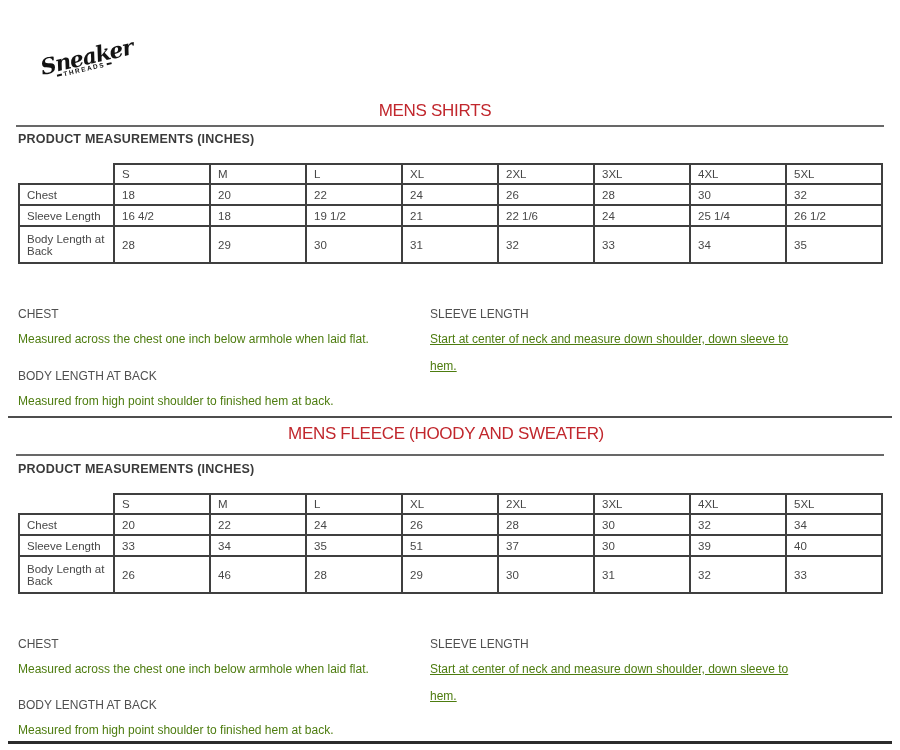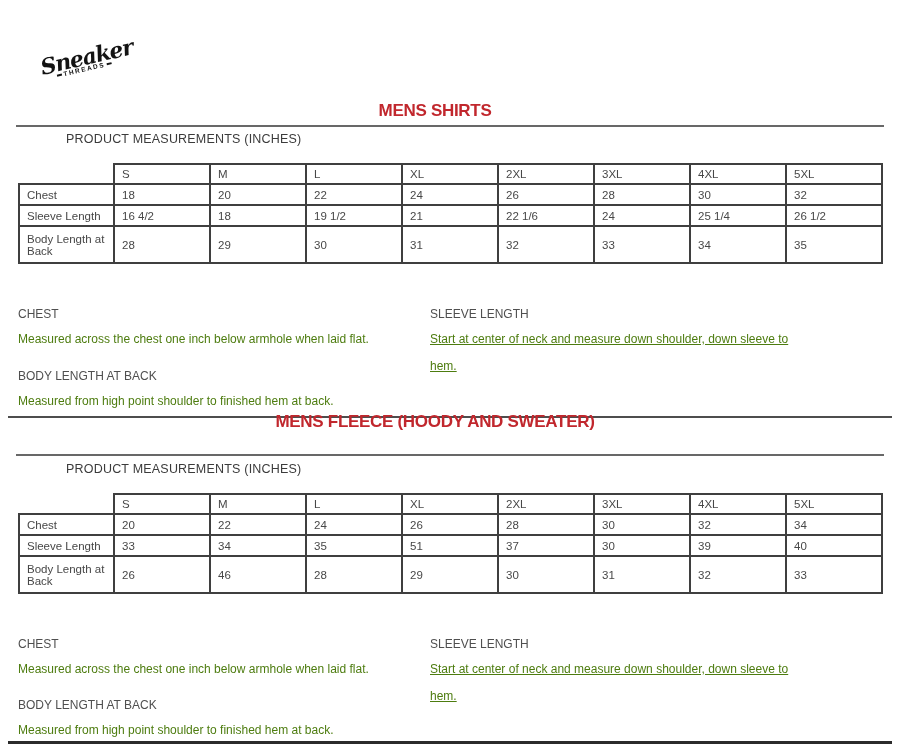--- a/index.html
+++ b/index.html
@@ -17,28 +17,28 @@
     font-size:22px; letter-spacing:-1px; line-height:22px;
   }
   .logo-sub-row { display:flex; align-items:center; margin-top:-3px; margin-left:14px; width:56px; }
   .logo-sub {
     font-size:6.5px; font-weight:bold; letter-spacing:1.6px; white-space:nowrap; padding:0 2px;
   }
   .logo-dash { flex:1; height:2px; background:#131313; }
 
   
   .section-title {
-    left:0; width:870px; text-align:center; font-weight:bold;
+    left:0; width:870px; text-align:center; font-weight:normal;
     font-size:17px; letter-spacing:-0.3px; color:#c1272d; white-space:nowrap;
   }
   .title-rule { left:16px; width:868px; height:2px; background:#686868; }
   .section-divider { left:8px; width:884px; height:2px; background:#4d4d4d; }
   .bottom-bar { left:8px; width:884px; height:3px; background:#2b2b2b; }
 
-  .measure-label { left:18px; font-weight:normal; font-size:12.5px; color:#3b3b3b; letter-spacing:0.2px;margin-left:48px; }
+  .measure-label { left:18px; font-weight:bold; font-size:12.5px; color:#3b3b3b; letter-spacing:0.2px; }
 
   
   table.size-table { border-collapse:collapse; table-layout:fixed; width:865px; }
   .size-table th, .size-table td {
     border:2px solid #3f3f3f; font-size:11.5px; font-weight:normal; color:#474747;
     text-align:left; vertical-align:middle; padding:1px 2px 1px 7px; overflow:hidden;
   }
   .size-table th.ghost { border:none; }
   tr.hdr  { height:20px; }
   tr.r-a  { height:21px; }
@@ -129,21 +129,21 @@
 
 <div class="abs def-term" style="left:18px; top:307px;">CHEST</div>
 <div class="abs def-desc w-left" style="left:18px; top:326px;">Measured across the chest one inch below armhole when laid flat.</div>
 <div class="abs def-term" style="left:18px; top:369px;">BODY LENGTH AT BACK</div>
 <div class="abs def-desc w-left" style="left:18px; top:388px;">Measured from high point shoulder to finished hem at back.</div>
 <div class="abs def-term" style="left:430px; top:307px;">SLEEVE LENGTH</div>
 <div class="abs def-desc w-right" style="left:430px; top:326px;">Start at center of neck and measure down shoulder, down sleeve to hem.</div>
 
 <div class="abs section-divider" style="top:416px;"></div>
 
-<div class="abs section-title" style="top:412px;">MENS FLEECE (HOODY AND SWEATER)</div>
+<div class="abs section-title" style="top:424px;margin-left:11px;">MENS FLEECE (HOODY AND SWEATER)</div>
 <div class="abs title-rule" style="top:454px;"></div>
 <div class="abs measure-label" style="top:462px;">PRODUCT MEASUREMENTS (INCHES)</div>
 
 <table class="abs size-table" style="left:18px; top:493px;">
   <colgroup>
       <col style="width:95px">
       <col>
       <col>
       <col>
       <col>

